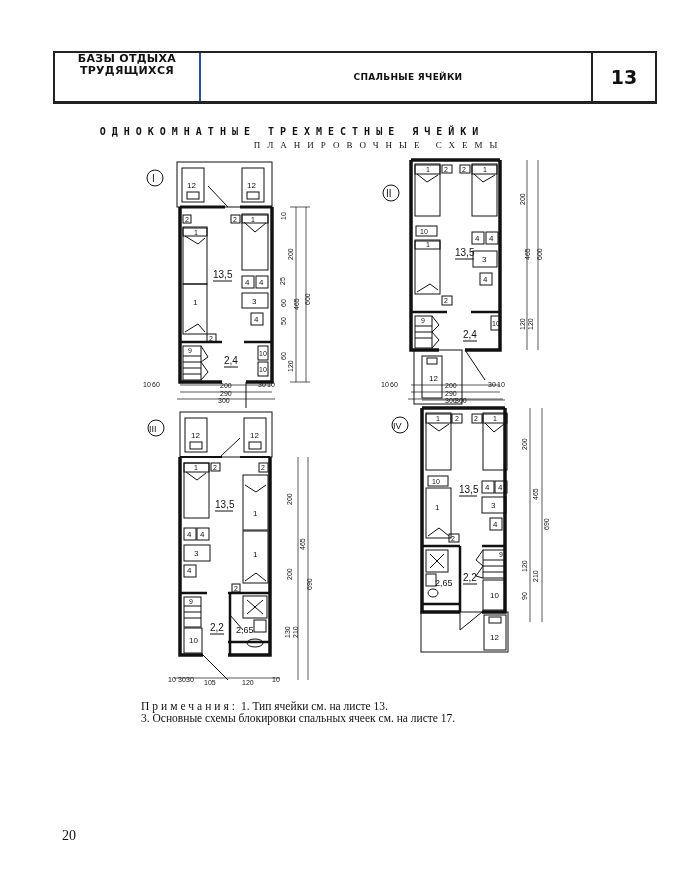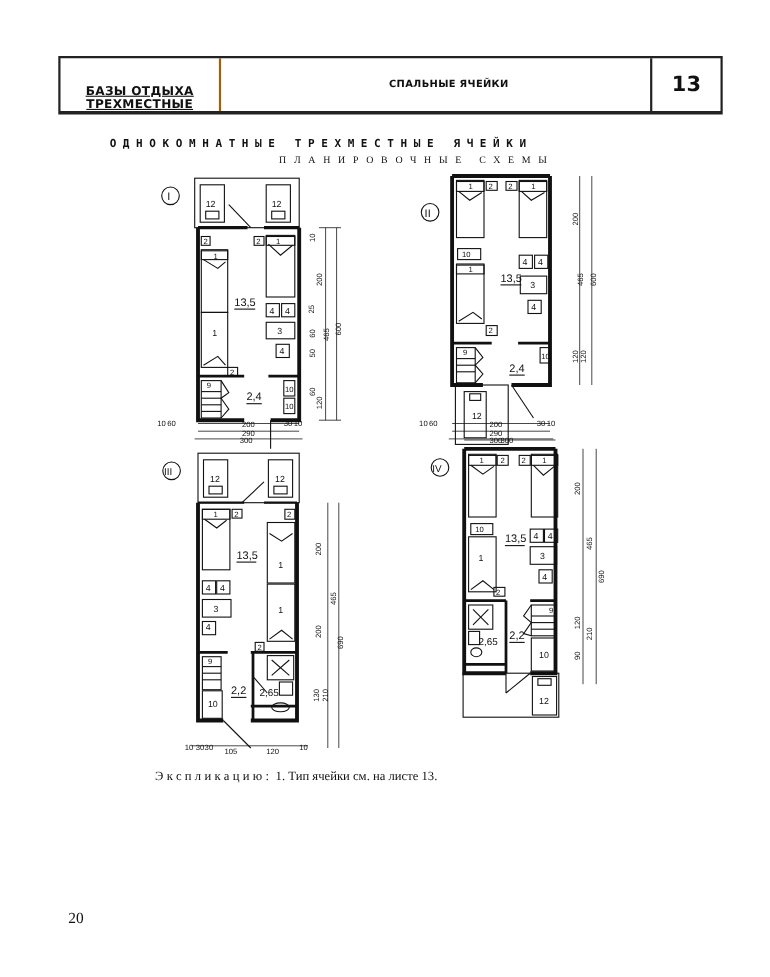--- a/index.html
+++ b/index.html
@@ -1,34 +1,34 @@
 <!DOCTYPE html>
 <html><head>
 <meta charset="utf-8">
 <style>
   html,body{margin:0;padding:0;background:#fff;}
   body{width:700px;height:888px;position:relative;overflow:hidden;font-family:"DejaVu Sans",sans-serif;color:#111;}
   .header{position:absolute;left:53px;top:51px;width:600px;height:48px;border:2px solid #222;border-bottom-width:3px;display:flex;}
-  .h-left{width:144px;border-right:2px solid #a16207;display:flex;align-items:flex-end;justify-content:center;text-align:center;font-weight:bold;font-size:11px;line-height:12px;letter-spacing:.3px;text-decoration:underline;}
+  .h-left{width:144px;border-right:2px solid #1d4ed8;display:flex;align-items:flex-start;justify-content:center;text-align:center;font-weight:bold;font-size:11px;line-height:12px;letter-spacing:.3px;}
   .h-mid{flex:1;display:flex;align-items:center;justify-content:center;font-weight:bold;font-size:9px;letter-spacing:.3px;margin-left:40px;}
   .h-right{width:62px;border-left:2px solid #222;display:flex;align-items:center;justify-content:center;font-weight:bold;font-size:19px;margin-left:16px;}
   .title1{position:absolute;left:0;width:584px;top:126px;text-align:center;font-size:10px;font-weight:bold;letter-spacing:6px;font-family:"DejaVu Sans Mono",monospace;}
   .title2{position:absolute;left:0;width:700px;top:140px;text-align:center;font-size:9px;letter-spacing:7px;font-family:Liberation Serif, serif;padding-left:29px;}
   svg{position:absolute;overflow:visible;}
   svg text{font-family:"Liberation Sans",sans-serif;fill:#111;}
   .notes{position:absolute;left:141px;top:700px;font-family:"Liberation Serif",serif;font-size:11.5px;line-height:12px;}
   .notes .lead{letter-spacing:3px;}
   .pagenum{position:absolute;left:62px;top:828px;font-family:"Liberation Serif",serif;font-size:14px;}
 </style>
 </head>
 <body>
 
 <div class="header">
   <div class="h-left">
-    <div><span>БАЗЫ ОТДЫХА</span><br><span>ТРЕХМЕСТНЫЕ</span></div>
+    <div><span>БАЗЫ ОТДЫХА</span><br><span>ТРУДЯЩИХСЯ</span></div>
   </div>
   <div class="h-mid">СПАЛЬНЫЕ ЯЧЕЙКИ</div>
   <div class="h-right">13</div>
 </div>
 
 <div class="title1">ОДНОКОМНАТНЫЕ ТРЕХМЕСТНЫЕ ЯЧЕЙКИ</div>
 <div class="title2">ПЛАНИРОВОЧНЫЕ СХЕМЫ</div>
 
 <svg style="left:140px;top:160px" width="200" height="250" viewBox="0 0 200 250">
   <g stroke="#111" fill="none" stroke-width="1">
@@ -370,16 +370,17 @@
     <text x="-172" y="147">120</text>
       <text x="-182" y="158">210</text>
       <text x="-200" y="147">90</text>
   </g>
   <g font-size="7">
       <text x="75" y="3">300</text>
     </g>
 </svg>
 
 <div class="notes">
-  <div><span class="lead">Экспликацию:</span> <span>1. Тип ячейки см. на листе 13.</span></div>
+  <div><span class="lead">Примечания:</span> <span>1. Тип ячейки см. на листе 13.</span></div>
+  <div>3. Основные схемы блокировки спальных ячеек см. на листе 17.</div>
 </div>
 
 <div class="pagenum">20</div>
 
 </body></html>

